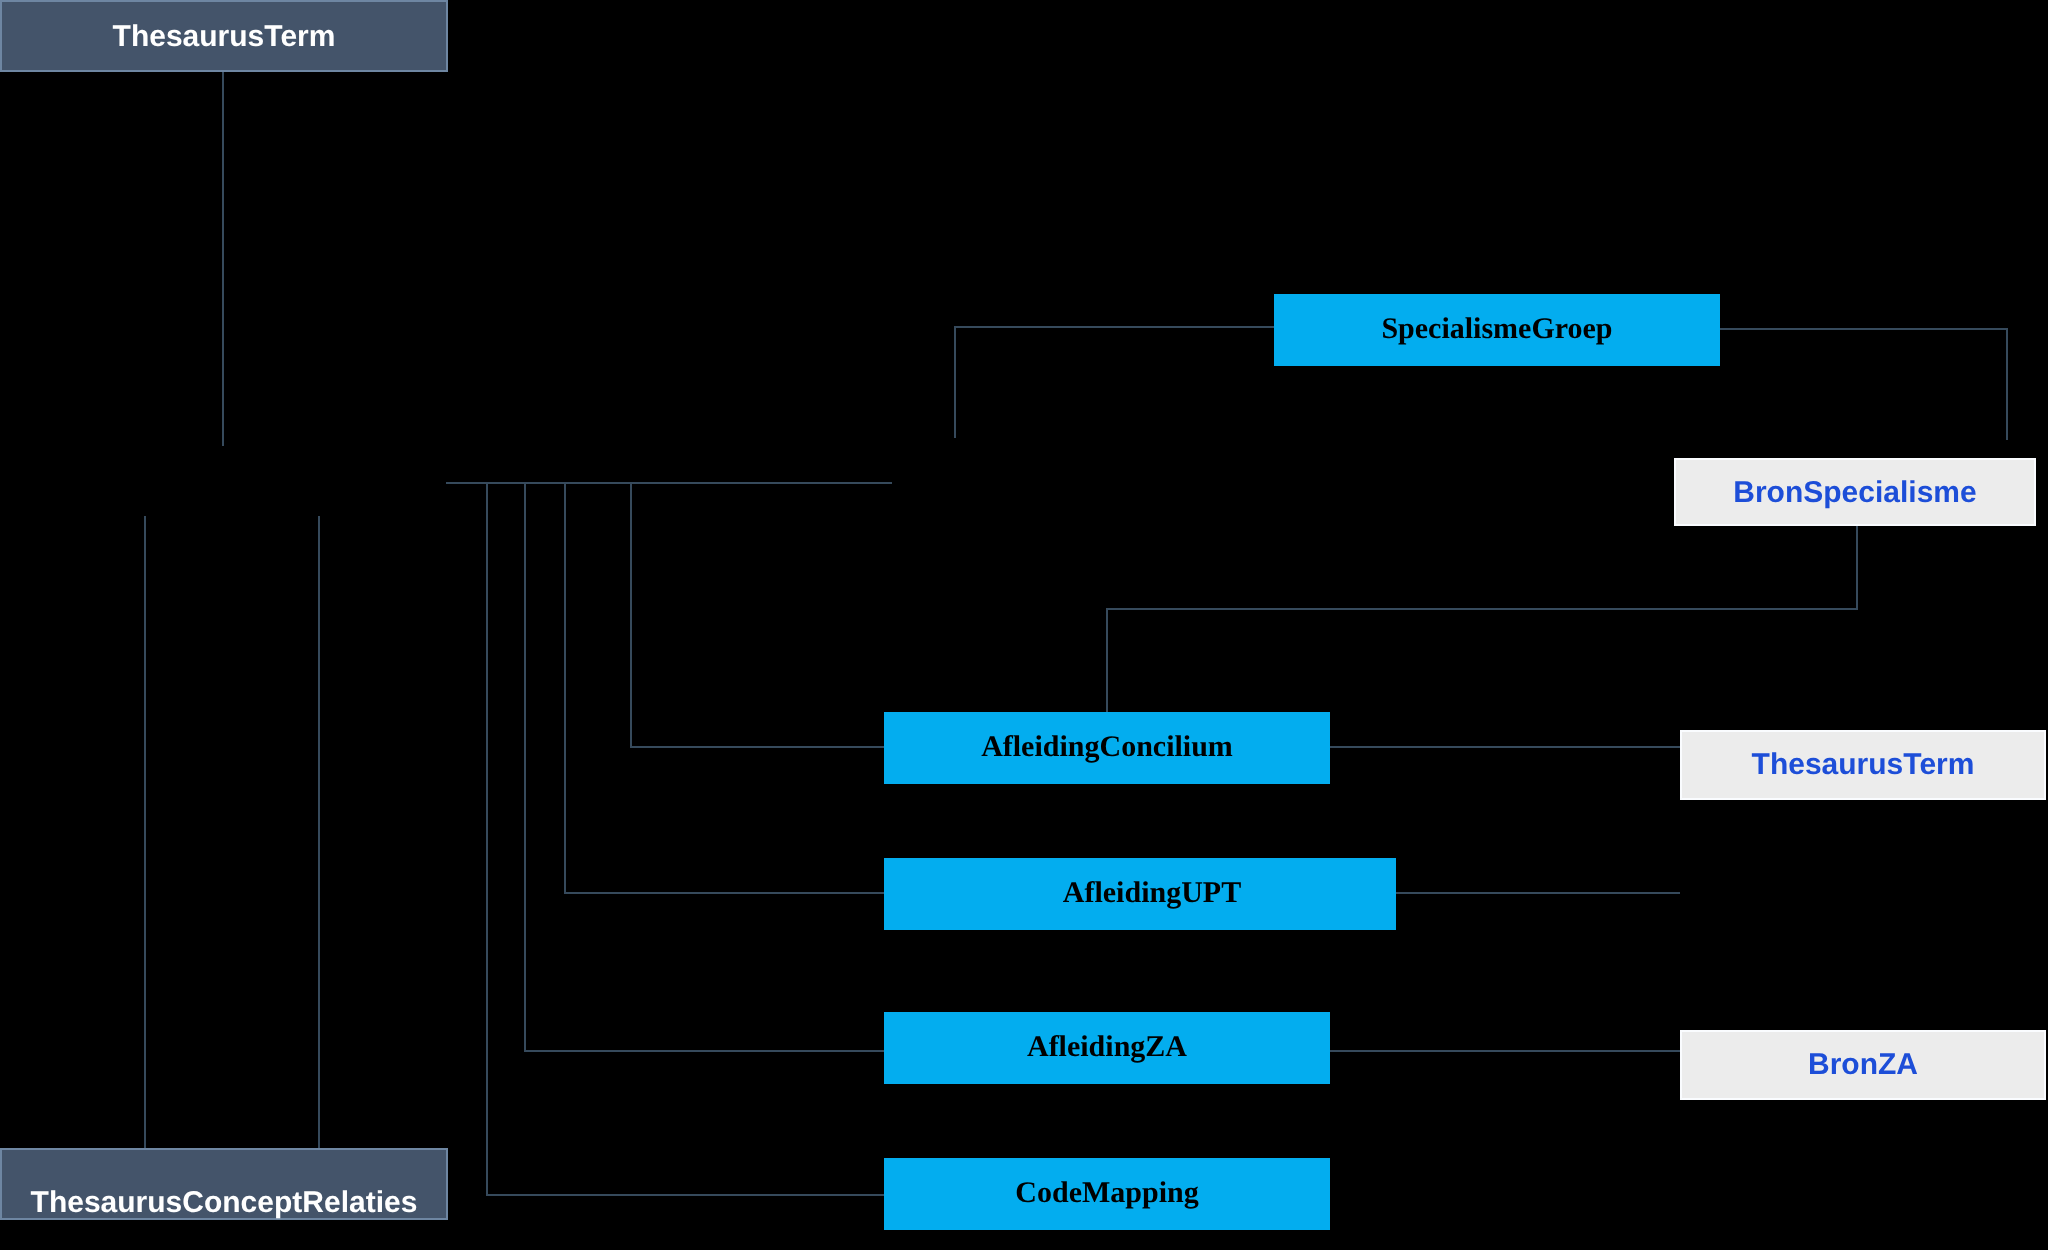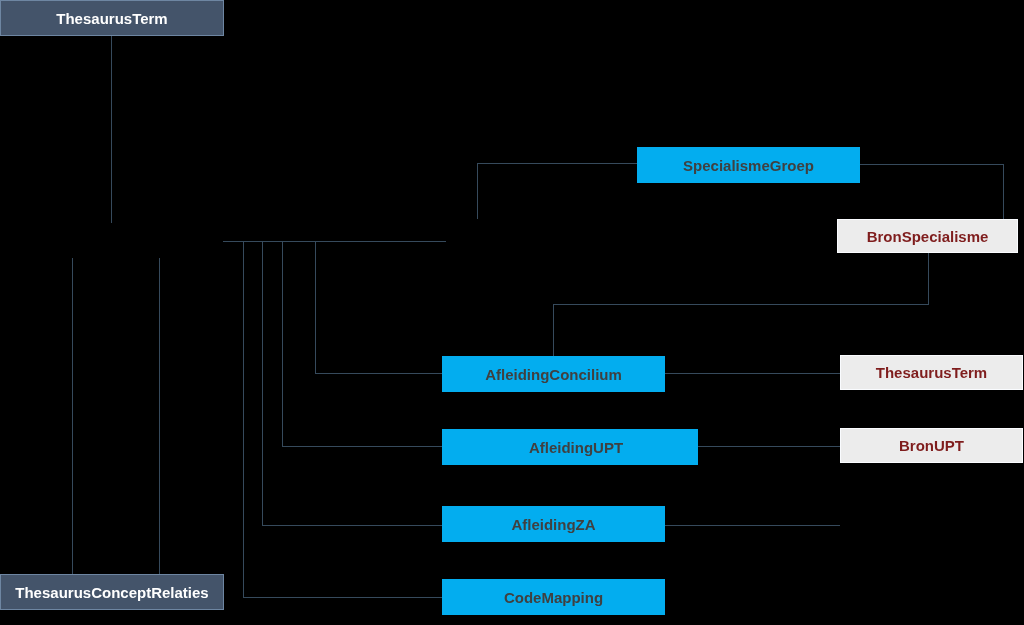--- a/index.html
+++ b/index.html
@@ -9,27 +9,27 @@
        -webkit-font-smoothing:antialiased;}
   #stage{position:relative;width:1024px;height:625px;background:#000000;overflow:hidden;}
 
   svg.links{position:absolute;left:0;top:0;width:1024px;height:625px;}
   svg.links path{fill:none;stroke:#364A5C;stroke-width:1;shape-rendering:crispEdges;}
 
   .node{position:absolute;box-sizing:border-box;display:flex;
         align-items:center;justify-content:center;
         font-weight:bold;font-size:15px;line-height:1;white-space:nowrap;}
   .node.dark{background:#44546A;color:#FFFFFF;border:1px solid #6E86A2;}
-  .node.cyan{background:#03ADEF;color:#404040;border:0;}
-  .node.grey{background:#ECECEC;color:#7f1d1d;border:1px solid #FAFCFF;}
+  .node.cyan{background:#03ADEF;color:#000000;border:0;font-family:Liberation Serif, serif;}
+  .node.grey{background:#ECECEC;color:#1d4ed8;border:1px solid #FAFCFF;margin-top:10px;}
 
   
   #n-thesaurusterm           {left:0px;   top:0px;   width:224px;height:36px;}
   #n-thesaurusconcept        {left:0px;   top:223px; width:224px;height:36px;}
-  #n-thesaurusconceptrelaties{left:0px;   top:574px; width:224px;height:36px;}
+  #n-thesaurusconceptrelaties{left:0px;   top:574px; width:224px;height:36px;align-items:flex-end;}
   #n-specialismegroep        {left:637px; top:147px; width:223px;height:36px;}
   #n-thesaurusconceptrol     {left:445px; top:219px; width:223px;height:36px;}
   #n-afleidingconcilium      {left:442px; top:356px; width:223px;height:36px;}
   #n-afleidingupt            {left:442px; top:429px; width:256px;height:36px;padding-left:12px;}
   #n-afleidingza             {left:442px; top:506px; width:223px;height:36px;justify-content:center;}
   #n-codemapping             {left:442px; top:579px; width:223px;height:36px;text-align:center;}
   #n-bronspecialisme         {left:837px; top:219px; width:181px;height:34px;}
   #n-bronconcilium           {left:840px; top:355px; width:183px;height:35px;}
   #n-bronupt                 {left:840px; top:428px; width:183px;height:35px;}
   #n-bronza                  {left:840px; top:505px; width:183px;height:35px;}
@@ -76,17 +76,17 @@
   </div>
   <div class="node cyan" id="n-codemapping">
     <span>CodeMapping</span>
   </div>
   <div class="node grey" id="n-bronspecialisme">
     <span>BronSpecialisme</span>
   </div>
   <div class="node grey" id="n-bronconcilium">
     <span>ThesaurusTerm</span>
   </div>
-  <div class="node grey" id="n-bronupt">
-    <span>BronUPT</span>
+  <div class="node grey" id="n-bronza">
+    <span>BronZA</span>
   </div>
 
 </div>
 
 </body></html>

